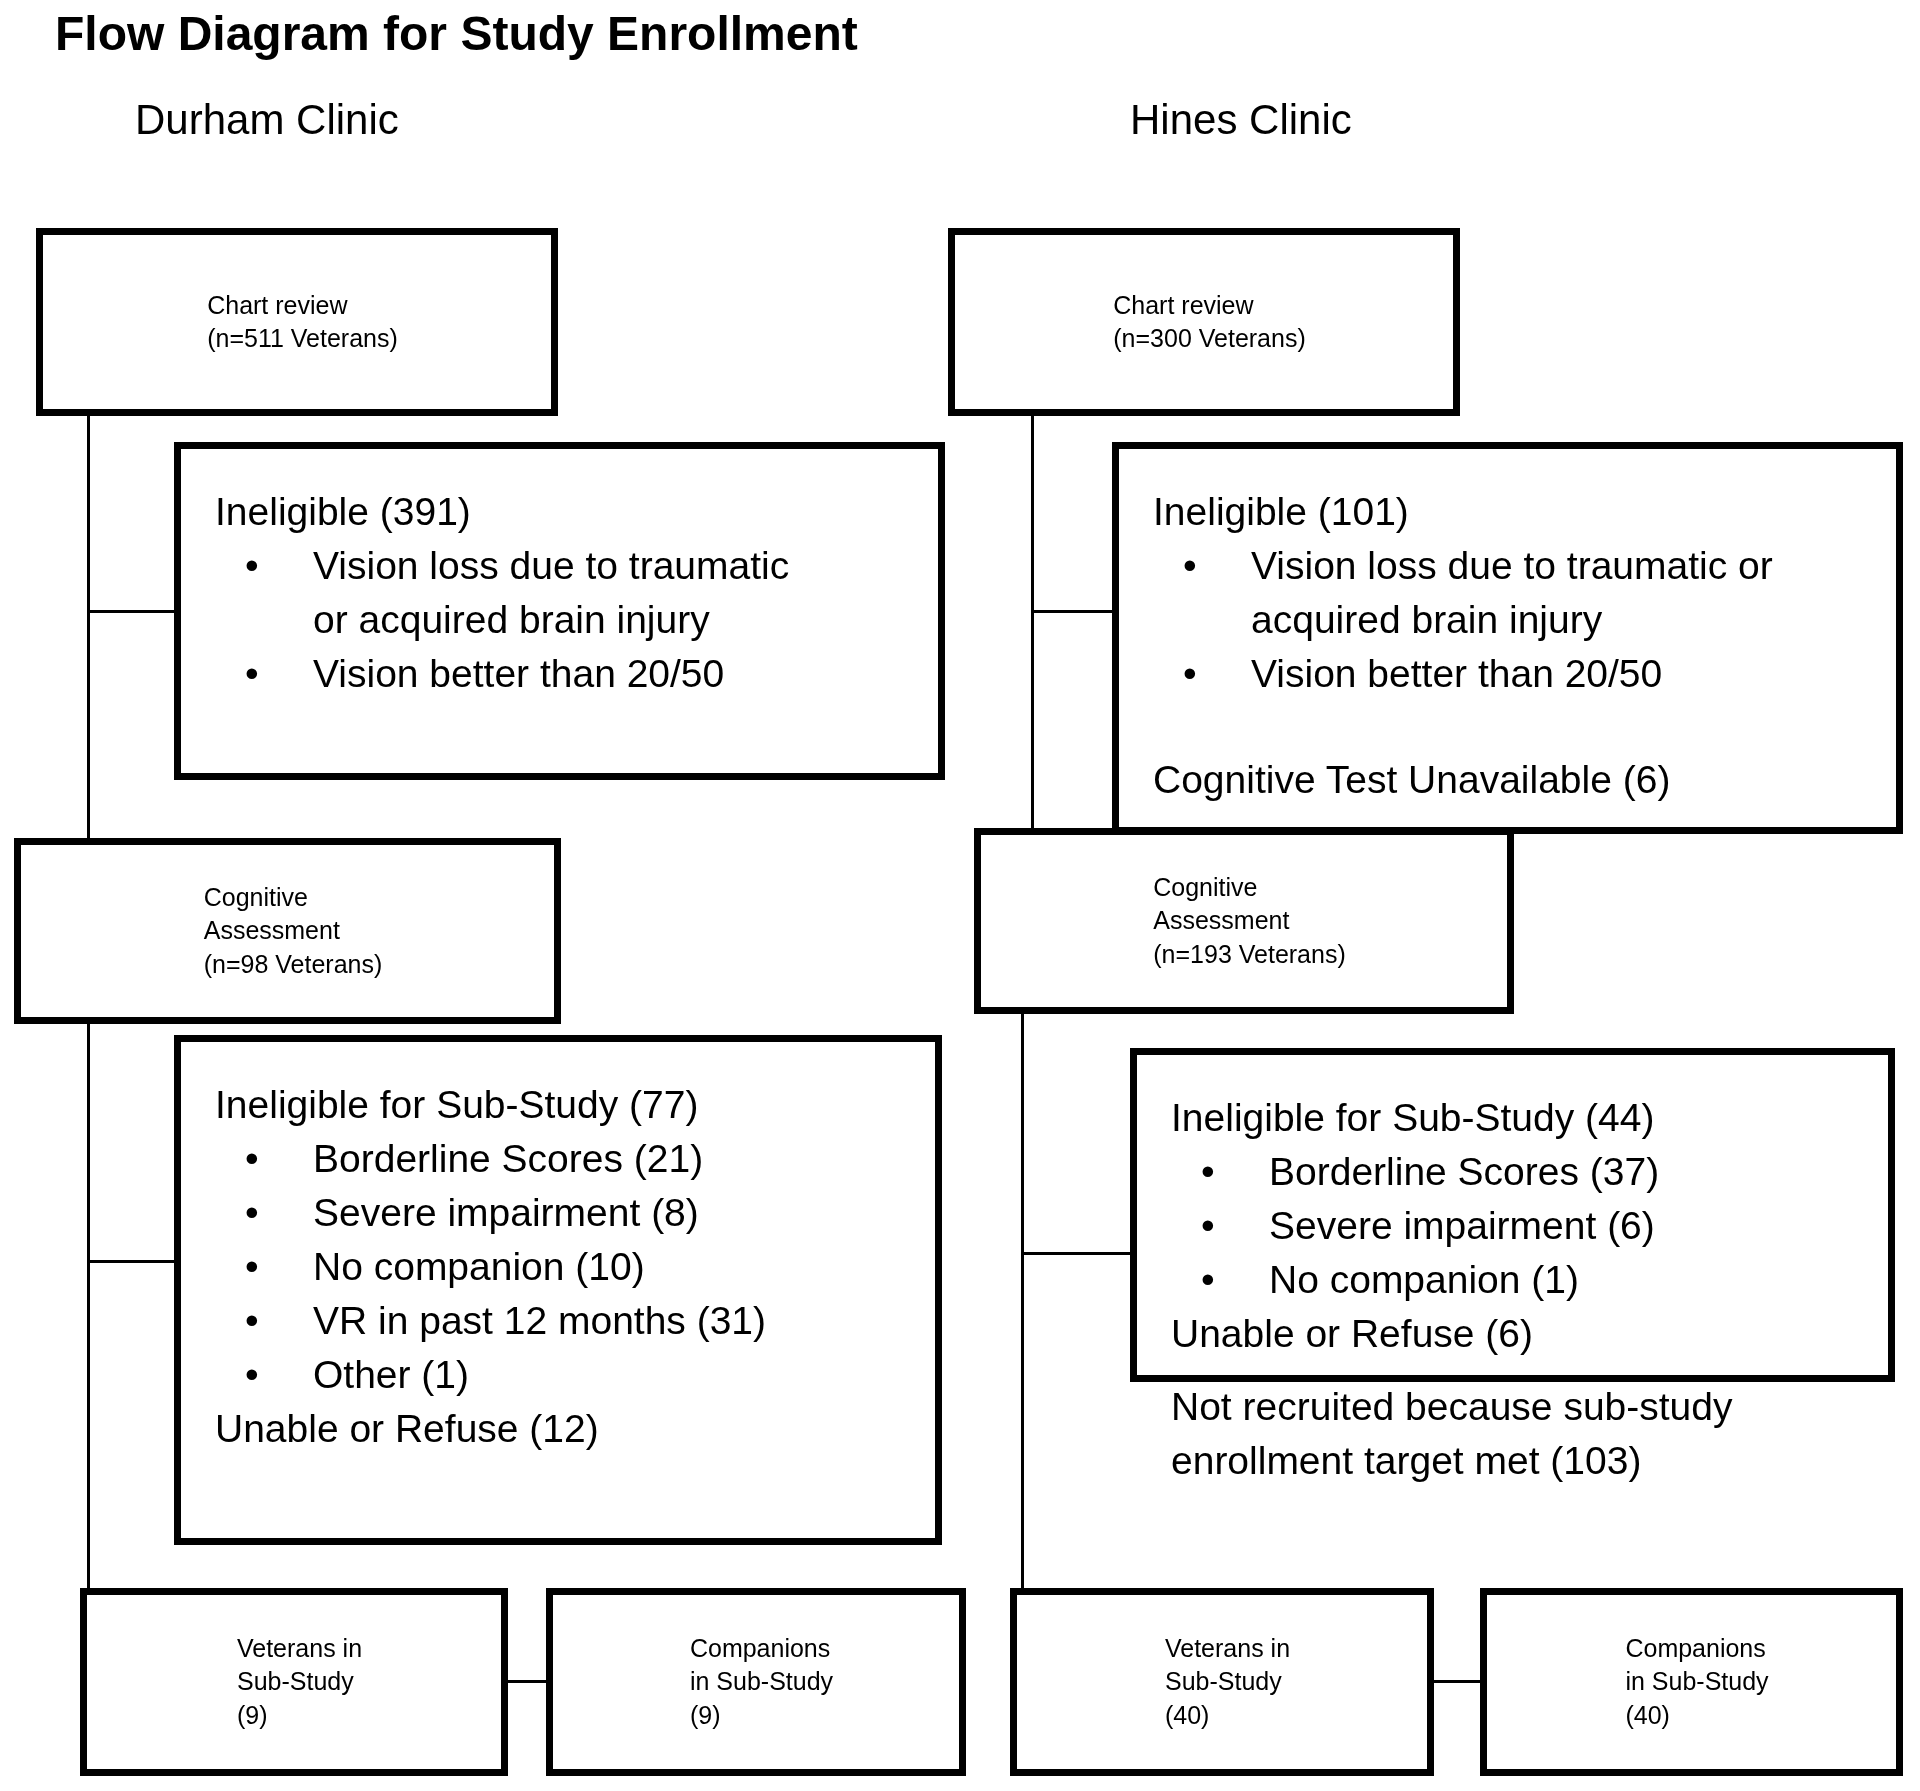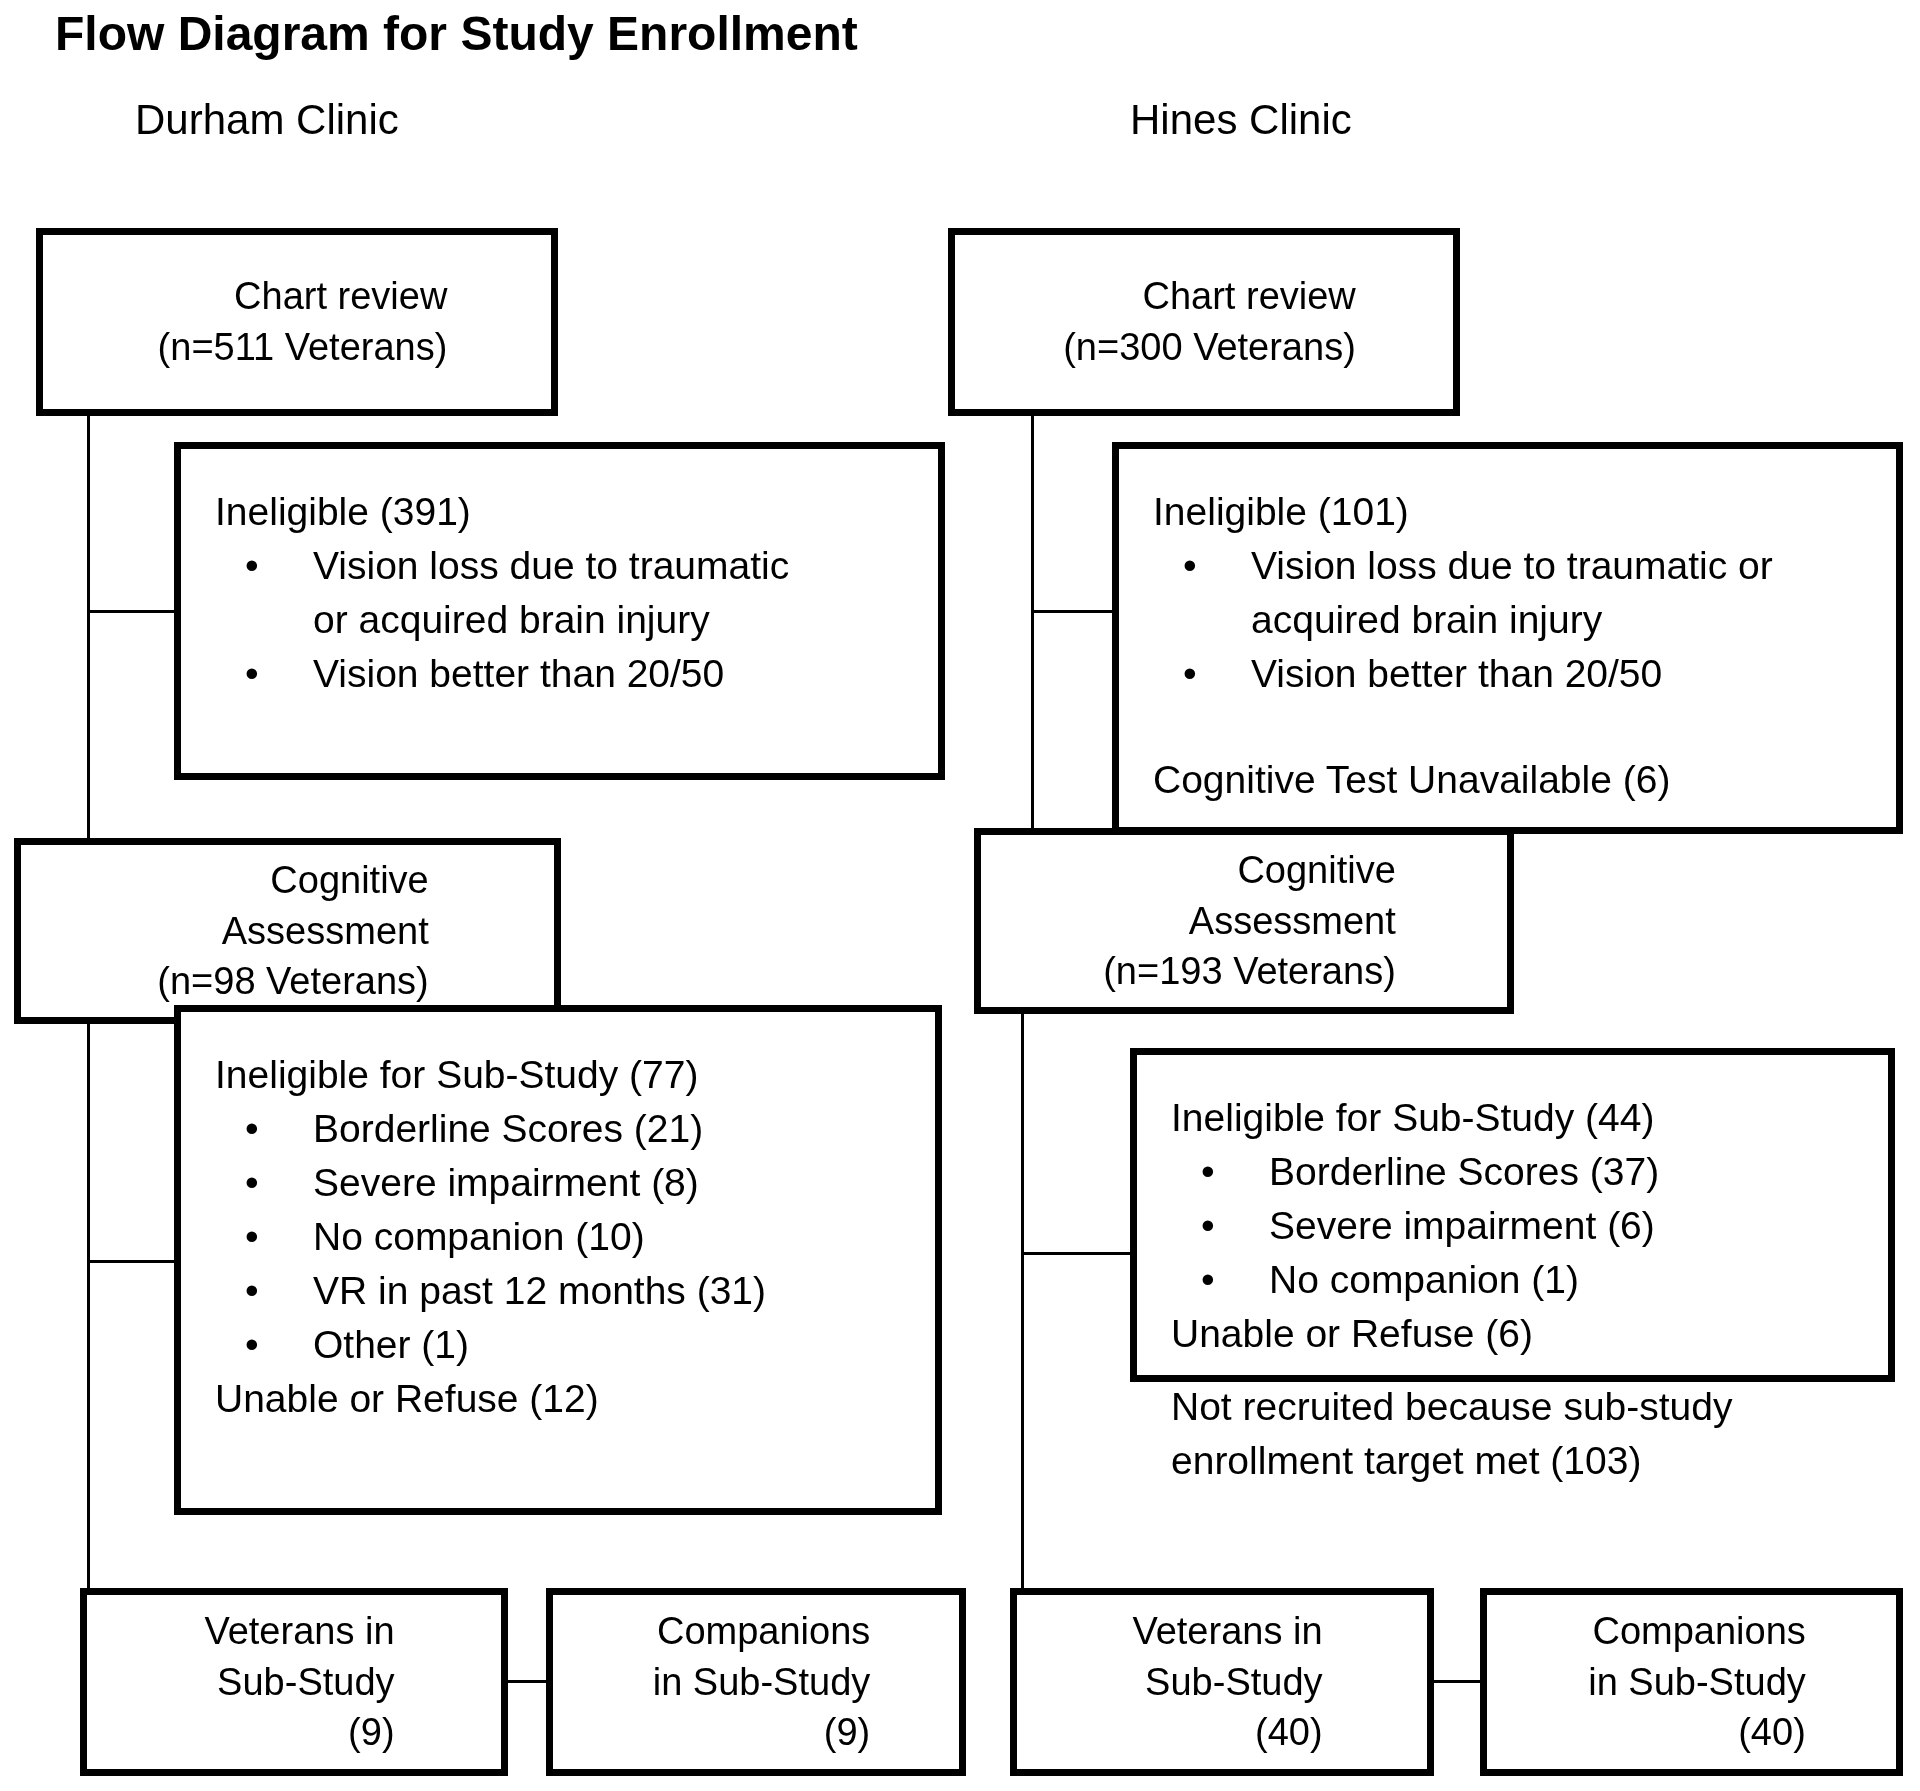--- a/index.html
+++ b/index.html
@@ -21,22 +21,22 @@
     font-size:42px;white-space:nowrap;
   }
   .box{
     position:absolute;
     border:7px solid #000000;
     background:#ffffff;
     box-sizing:border-box;
   }
   .box-center{
     display:flex;align-items:center;justify-content:center;
-    text-align:right;
-    font-size:38px;line-height:1.33;
+    text-align:left;
+    font-size:25px;line-height:1.33;
     white-space:pre-line;
     padding-left:11px;
   }
   .box-list{
     font-size:39px;line-height:54px;
   }
   .list-inner{padding:36px 28px 18px 34px;}
   .bullet{
     position:relative;
     padding-left:98px;
@@ -86,21 +86,21 @@
       <div class="bullet">Vision better than 20/50</div>
     </div>
   </div>
 
   <div class="box box-center" style="left:14px;top:838px;width:547px;height:186px;">
     <div>Cognitive
 Assessment
 (n=98 Veterans)</div>
   </div>
 
-  <div class="box box-list" style="left:174px;top:1005px;width:768px;height:510px;">
+  <div class="box box-list" style="left:174px;top:1035px;width:768px;height:510px;">
     <div class="list-inner">
       <div class="plain-line">Ineligible for Sub-Study (77)</div>
       <div class="bullet">Borderline Scores (21)</div>
       <div class="bullet">Severe impairment (8)</div>
       <div class="bullet">No companion (10)</div>
       <div class="bullet">VR in past 12 months (31)</div>
       <div class="bullet">Other (1)</div>
       <div class="plain-line">Unable or Refuse (12)</div>
     </div>
   </div>

